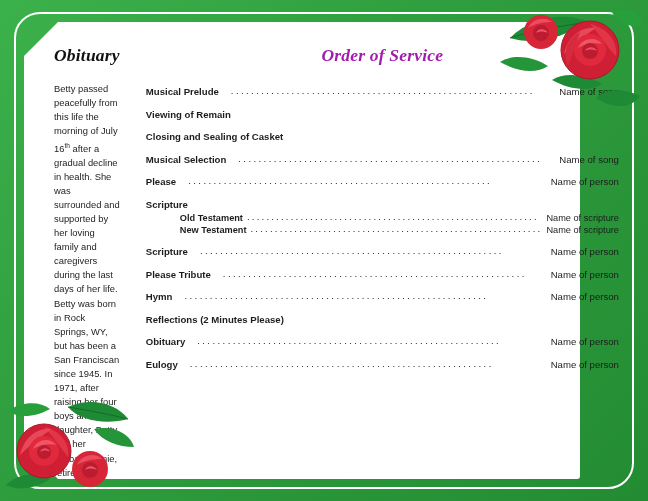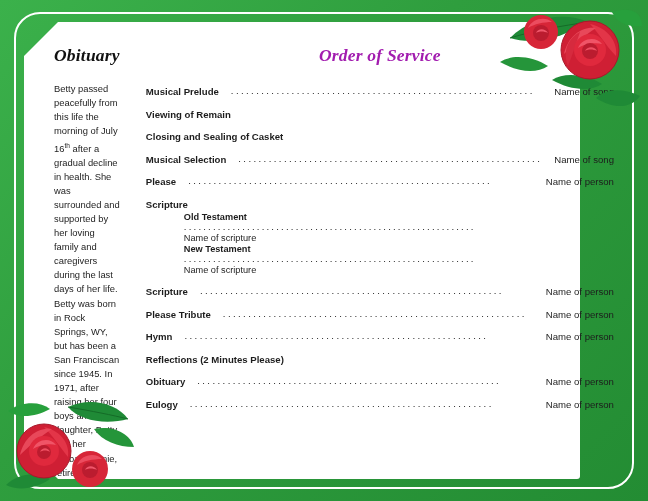--- a/index.html
+++ b/index.html
@@ -134,21 +134,20 @@
     text-align: right;
   }
   .os-sub {
     display: flex;
     align-items: baseline;
     font-size: 9.2px;
     color: #1d1d1d;
     margin: 0 0 1px 0;
     padding-left: 34px;
     white-space: nowrap;
-    flex-direction: column;
   }
   .os-sub .os-dots { letter-spacing: 2.2px; }
   .scripture-group {
     margin-bottom: 11.5px;
   }
   .scripture-group .os-row { margin-bottom: 2px; }
 
   
   .rose-cluster { position: absolute; pointer-events: none; }
   .rose-top { right: 6px; top: 2px; width: 150px; height: 120px; }

